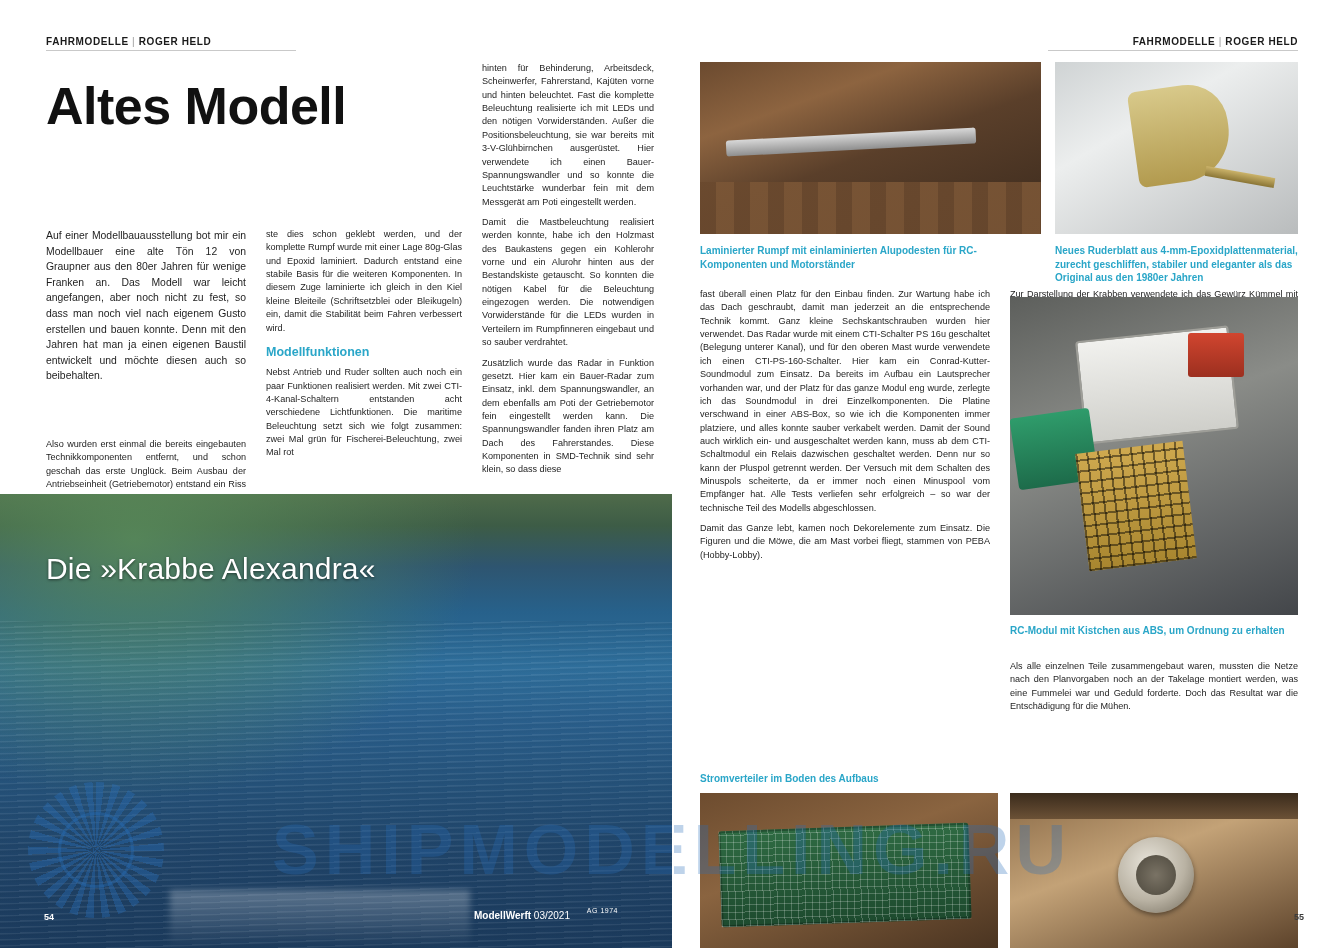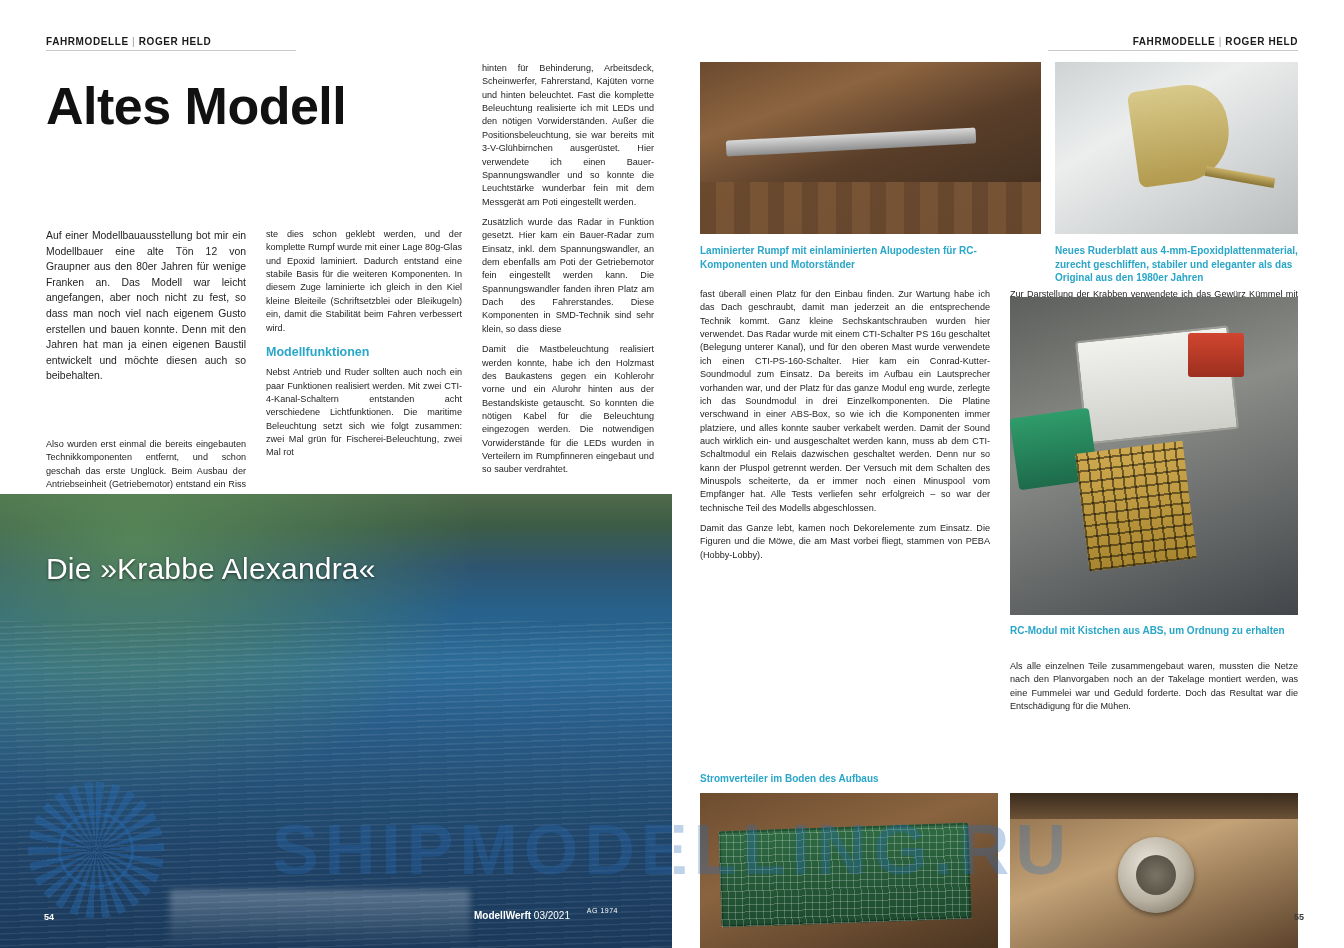--- a/index.html
+++ b/index.html
@@ -321,22 +321,22 @@
   </div>
 
   <div class="col" style="left:266px; top:228px; width:196px;">
     <p>ste dies schon geklebt werden, und der komplette Rumpf wurde mit einer Lage 80g-Glas und Epoxid laminiert. Dadurch entstand eine stabile Basis für die weiteren Komponenten. In diesem Zuge laminierte ich gleich in den Kiel kleine Bleiteile (Schriftsetzblei oder Bleikugeln) ein, damit die Stabilität beim Fahren verbessert wird.</p>
     <span class="subhead">Modellfunktionen</span>
     <p>Nebst Antrieb und Ruder sollten auch noch ein paar Funktionen realisiert werden. Mit zwei CTI-4-Kanal-Schaltern entstanden acht verschiedene Lichtfunktionen. Die maritime Beleuchtung setzt sich wie folgt zusammen: zwei Mal grün für Fischerei-Beleuchtung, zwei Mal rot</p>
   </div>
 
   <div class="col" style="left:482px; top:62px; width:172px;">
     <p>hinten für Behinderung, Arbeitsdeck, Scheinwerfer, Fahrerstand, Kajüten vorne und hinten beleuchtet. Fast die komplette Beleuchtung realisierte ich mit LEDs und den nötigen Vorwiderständen. Außer die Positionsbeleuchtung, sie war bereits mit 3-V-Glühbirnchen ausgerüstet. Hier verwendete ich einen Bauer-Spannungswandler und so konnte die Leuchtstärke wunderbar fein mit dem Messgerät am Poti eingestellt werden.</p>
+    <p>Damit die Mastbeleuchtung realisiert werden konnte, habe ich den Holzmast des Baukastens gegen ein Kohlerohr vorne und ein Alurohr hinten aus der Bestandskiste getauscht. So konnten die nötigen Kabel für die Beleuchtung eingezogen werden. Die notwendigen Vorwiderstände für die LEDs wurden in Verteilern im Rumpfinneren eingebaut und so sauber verdrahtet.</p>
     <p>Zusätzlich wurde das Radar in Funktion gesetzt. Hier kam ein Bauer-Radar zum Einsatz, inkl. dem Spannungswandler, an dem ebenfalls am Poti der Getriebemotor fein eingestellt werden kann. Die Spannungswandler fanden ihren Platz am Dach des Fahrerstandes. Diese Komponenten in SMD-Technik sind sehr klein, so dass diese</p>
-    <p>Damit die Mastbeleuchtung realisiert werden konnte, habe ich den Holzmast des Baukastens gegen ein Kohlerohr vorne und ein Alurohr hinten aus der Bestandskiste getauscht. So konnten die nötigen Kabel für die Beleuchtung eingezogen werden. Die notwendigen Vorwiderstände für die LEDs wurden in Verteilern im Rumpfinneren eingebaut und so sauber verdrahtet.</p>
   </div>
 
   <div class="col" style="left:700px; top:288px; width:290px;">
     <p>fast überall einen Platz für den Einbau finden. Zur Wartung habe ich das Dach geschraubt, damit man jederzeit an die entsprechende Technik kommt. Ganz kleine Sechskantschrauben wurden hier verwendet. Das Radar wurde mit einem CTI-Schalter PS 16u geschaltet (Belegung unterer Kanal), und für den oberen Mast wurde verwendete ich einen CTI-PS-160-Schalter. Hier kam ein Conrad-Kutter-Soundmodul zum Einsatz. Da bereits im Aufbau ein Lautsprecher vorhanden war, und der Platz für das ganze Modul eng wurde, zerlegte ich das Soundmodul in drei Einzelkomponenten. Die Platine verschwand in einer ABS-Box, so wie ich die Komponenten immer platziere, und alles konnte sauber verkabelt werden. Damit der Sound auch wirklich ein- und ausgeschaltet werden kann, muss ab dem CTI-Schaltmodul ein Relais dazwischen geschaltet werden. Denn nur so kann der Pluspol getrennt werden. Der Versuch mit dem Schalten des Minuspols scheiterte, da er immer noch einen Minuspool vom Empfänger hat. Alle Tests verliefen sehr erfolgreich – so war der technische Teil des Modells abgeschlossen.</p>
     <p>Damit das Ganze lebt, kamen noch Dekorelemente zum Einsatz. Die Figuren und die Möwe, die am Mast vorbei fliegt, stammen von PEBA (Hobby-Lobby).</p>
   </div>
 
   <div class="col" style="left:1010px; top:288px; width:288px;">
     <p>Zur Darstellung der Krabben verwendete ich das Gewürz Kümmel mit Eis von Modellbau Kaufhaus. Weitere Kleinteile aus der Grabbelkiste heimsten dem Modell noch weiteres Leben ein.</p>
   </div>

